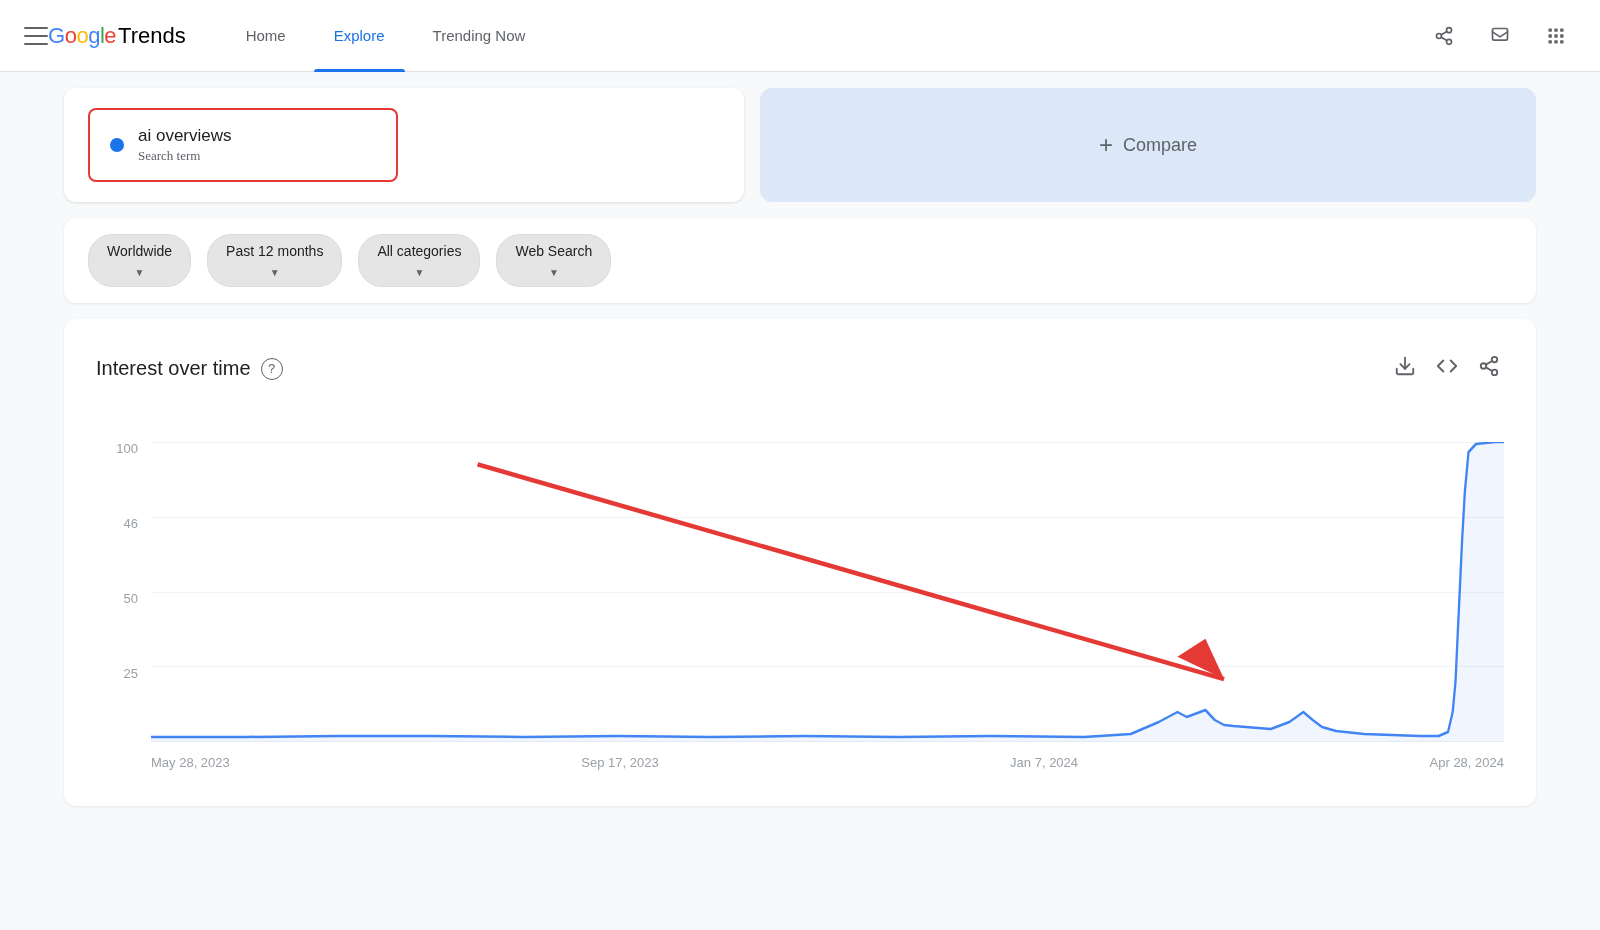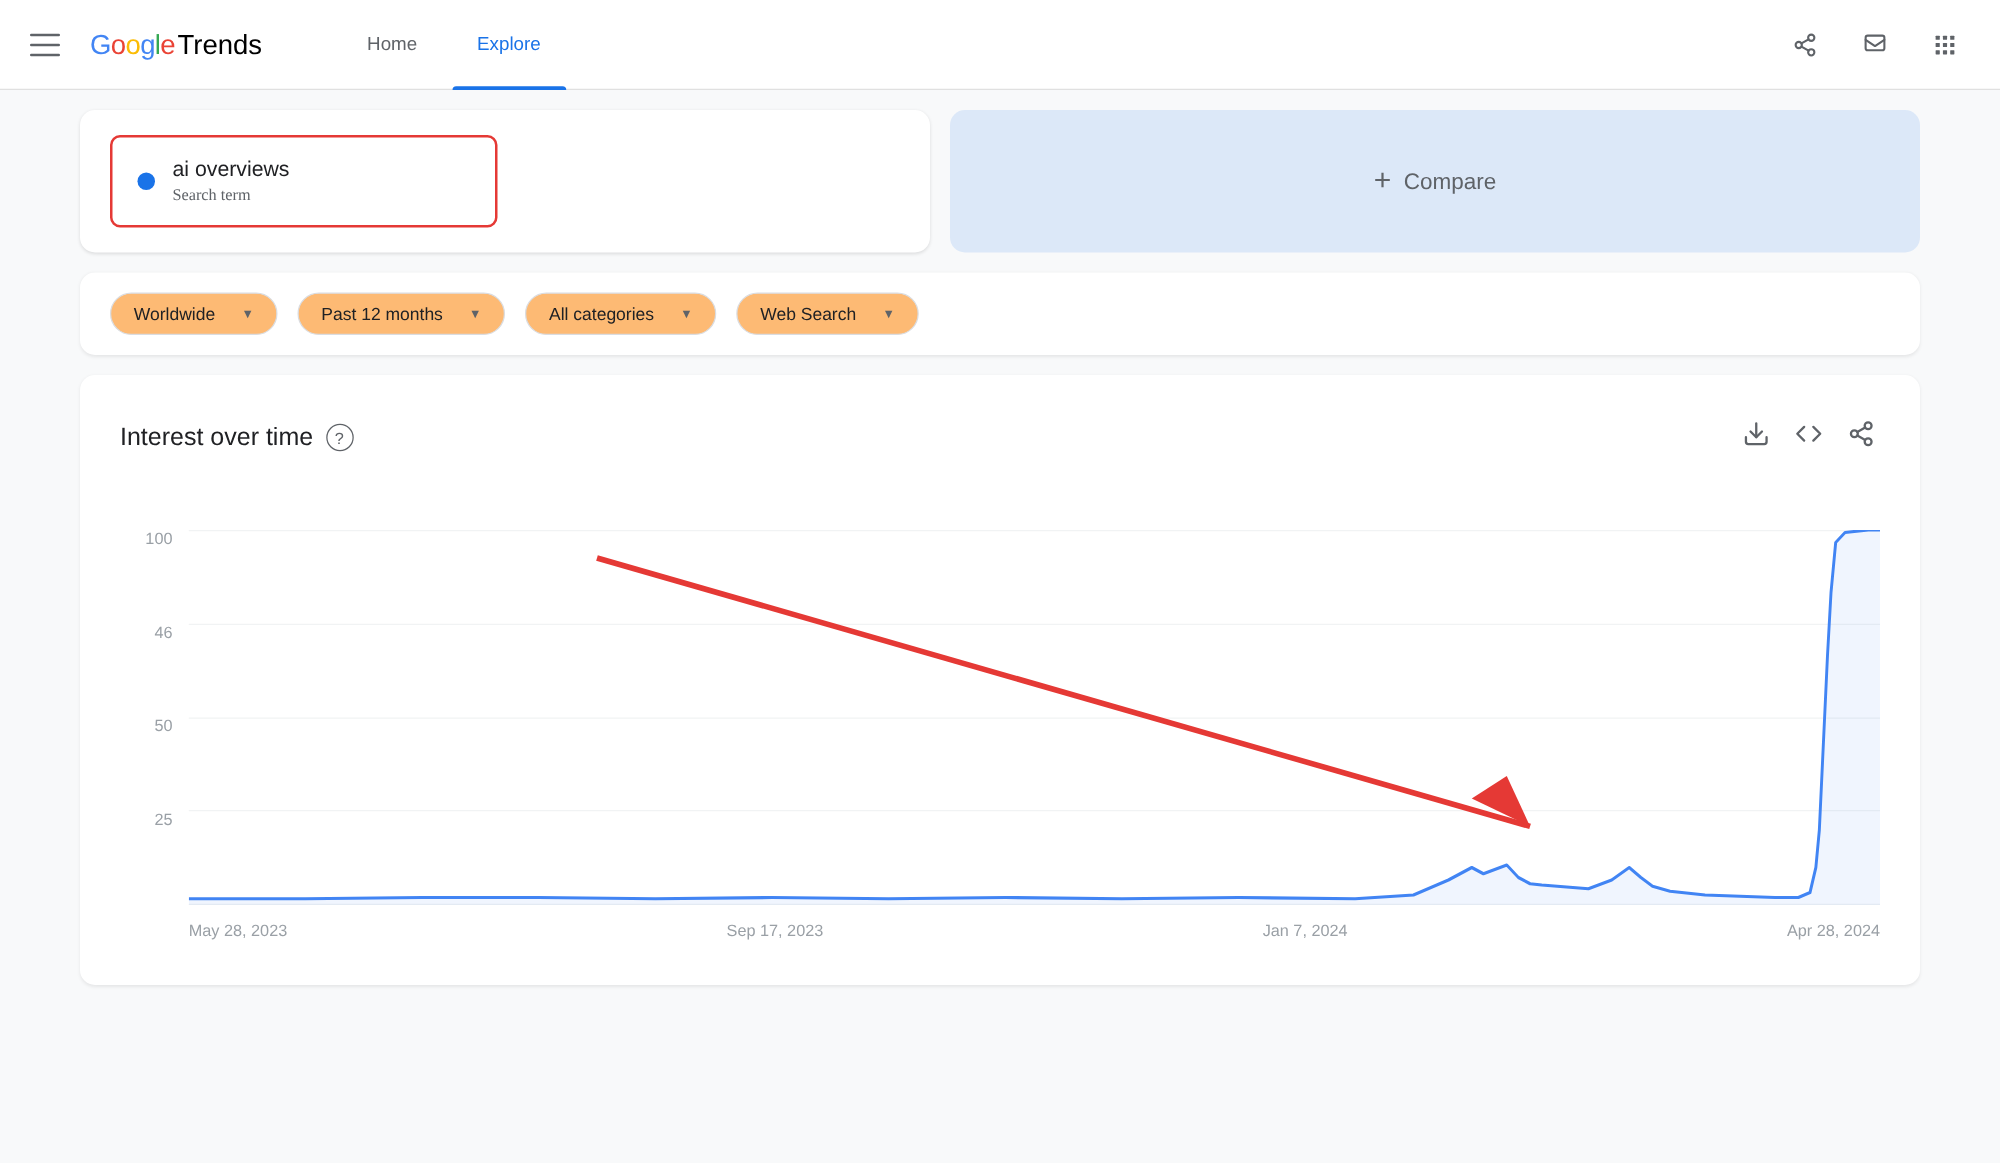--- a/index.html
+++ b/index.html
@@ -18,21 +18,20 @@
       height: 72px;
       display: flex;
       align-items: center;
       padding: 0 24px;
       border-bottom: 1px solid #e0e0e0;
       position: relative;
     }
     .header-left {
       display: flex;
       align-items: center;
-      gap: 24px;
     }
     .hamburger {
       width: 24px;
       height: 24px;
       display: flex;
       flex-direction: column;
       justify-content: space-around;
       cursor: pointer;
       flex-shrink: 0;
     }
@@ -193,26 +192,27 @@
       gap: 16px;
       margin-bottom: 16px;
       box-shadow: 0 1px 3px rgba(0,0,0,0.08);
     }
     .filter-btn {
       border: 1px solid #dadce0;
       border-radius: 24px;
       padding: 8px 18px;
       font-size: 14px;
       color: #202124;
-      background: #fdba74;
+      background: #e5e5e5;
       cursor: pointer;
       display: flex;
       align-items: center;
-      gap: 21px;
+      gap: 8px;
       white-space: nowrap;
+      flex-direction: column;
     }
     .dropdown-arrow {
       font-size: 10px;
       color: #5f6368;
     }
 
     
     .chart-section {
       background: #fff;
       border-radius: 12px;
@@ -353,20 +353,21 @@
     </div>
     <a class="logo" href="#">
       <span class="logo-google">
         <span class="g">G</span><span class="o1">o</span><span class="o2">o</span><span class="g2">g</span><span class="l">l</span><span class="e">e</span>
       </span>
       <span class="logo-trends"> Trends</span>
     </a>
     <nav class="nav">
       <a class="nav-item">Home</a>
       <a class="nav-item active">Explore</a>
+      <a class="nav-item">Trending Now</a>
     </nav>
   </div>
   <div class="header-right">
     <div class="icon-btn">
       <svg width="20" height="20" viewBox="0 0 24 24" fill="none" stroke="#5f6368" stroke-width="2" stroke-linecap="round" stroke-linejoin="round">
         <circle cx="18" cy="5" r="3"></circle>
           <circle cx="6" cy="12" r="3"></circle>
           <circle cx="18" cy="19" r="3"></circle>
         <line x1="8.59" y1="13.51" x2="15.42" y2="17.49"></line>
           <line x1="15.41" y1="6.51" x2="8.59" y2="10.49"></line>

